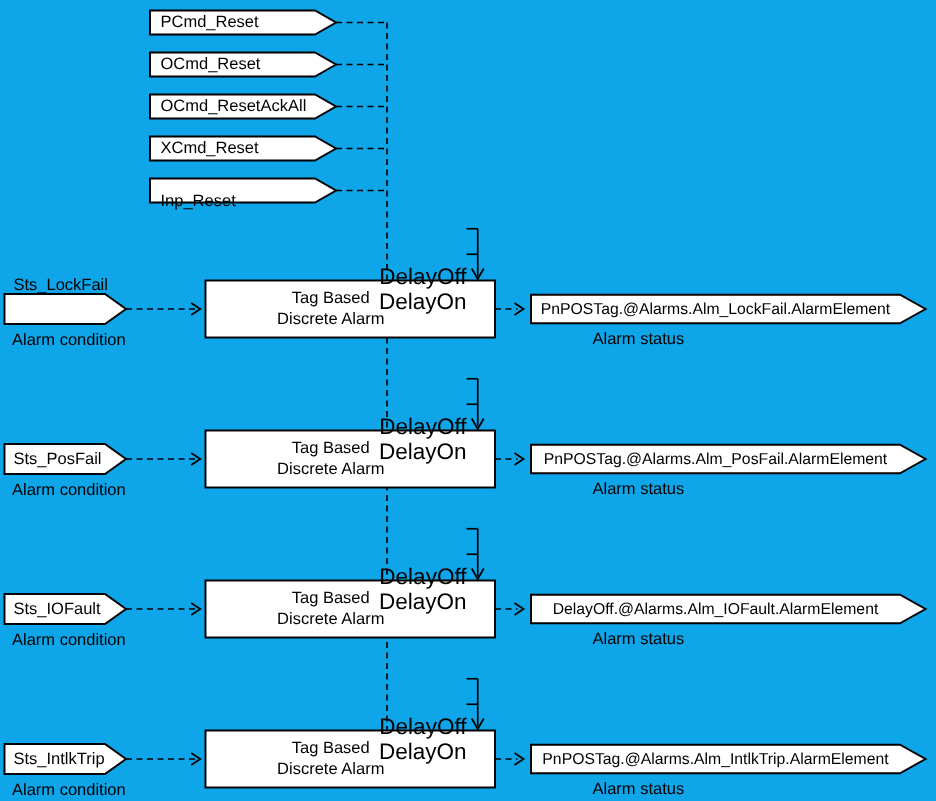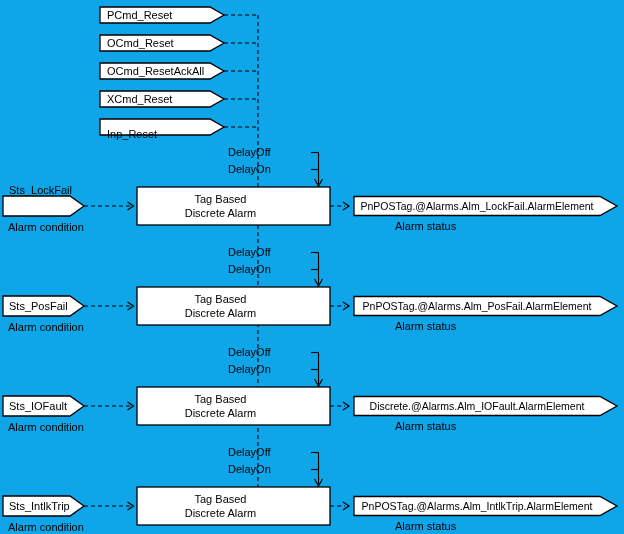--- a/index.html
+++ b/index.html
@@ -47,23 +47,25 @@
     left: 395px;
     width: 140px;
     text-align: left;
     font-size: 11px;
     line-height: 13px;
   }
   .delay-label {
     position: absolute;
     left: 228px;
     width: 83px;
-    font-size: 11px;
+    text-align: right;
+    font-size: 15px;
     line-height: 13px;
     white-space: nowrap;
+    margin-top: 32px;
   }
 </style>
 </head>
 <body>
 
 <div id="stage">
 
   <svg id="wires" width="624" height="534" viewBox="0 0 624 534">
     <g stroke="#000" fill="none" stroke-width="1.1">
 
@@ -170,21 +172,21 @@
   <div class="out-caption" style="top:320px">Alarm status</div>
 
   <div class="delay-label" style="top:346px">DelayOff</div>
   <div class="delay-label" style="top:363px">DelayOn</div>
   <div class="label" style="left:9px;top:400px">Sts_IOFault</div>
   <div class="label" style="left:8px;top:421px">Alarm condition</div>
   <div class="block-label" style="top:387px">
     <div>Tag Based</div>
     <div>Discrete Alarm</div>
   </div>
-  <div class="out-label" style="top:400px">Discrete.@Alarms.Alm_IOFault.AlarmElement</div>
+  <div class="out-label" style="top:400px">DelayOff.@Alarms.Alm_IOFault.AlarmElement</div>
   <div class="out-caption" style="top:420px">Alarm status</div>
 
   <div class="delay-label" style="top:446px">DelayOff</div>
   <div class="delay-label" style="top:463px">DelayOn</div>
   <div class="label" style="left:9px;top:500px">Sts_IntlkTrip</div>
   <div class="label" style="left:8px;top:521px">Alarm condition</div>
   <div class="block-label" style="top:487px">
     <div>Tag Based</div>
     <div>Discrete Alarm</div>
   </div>

